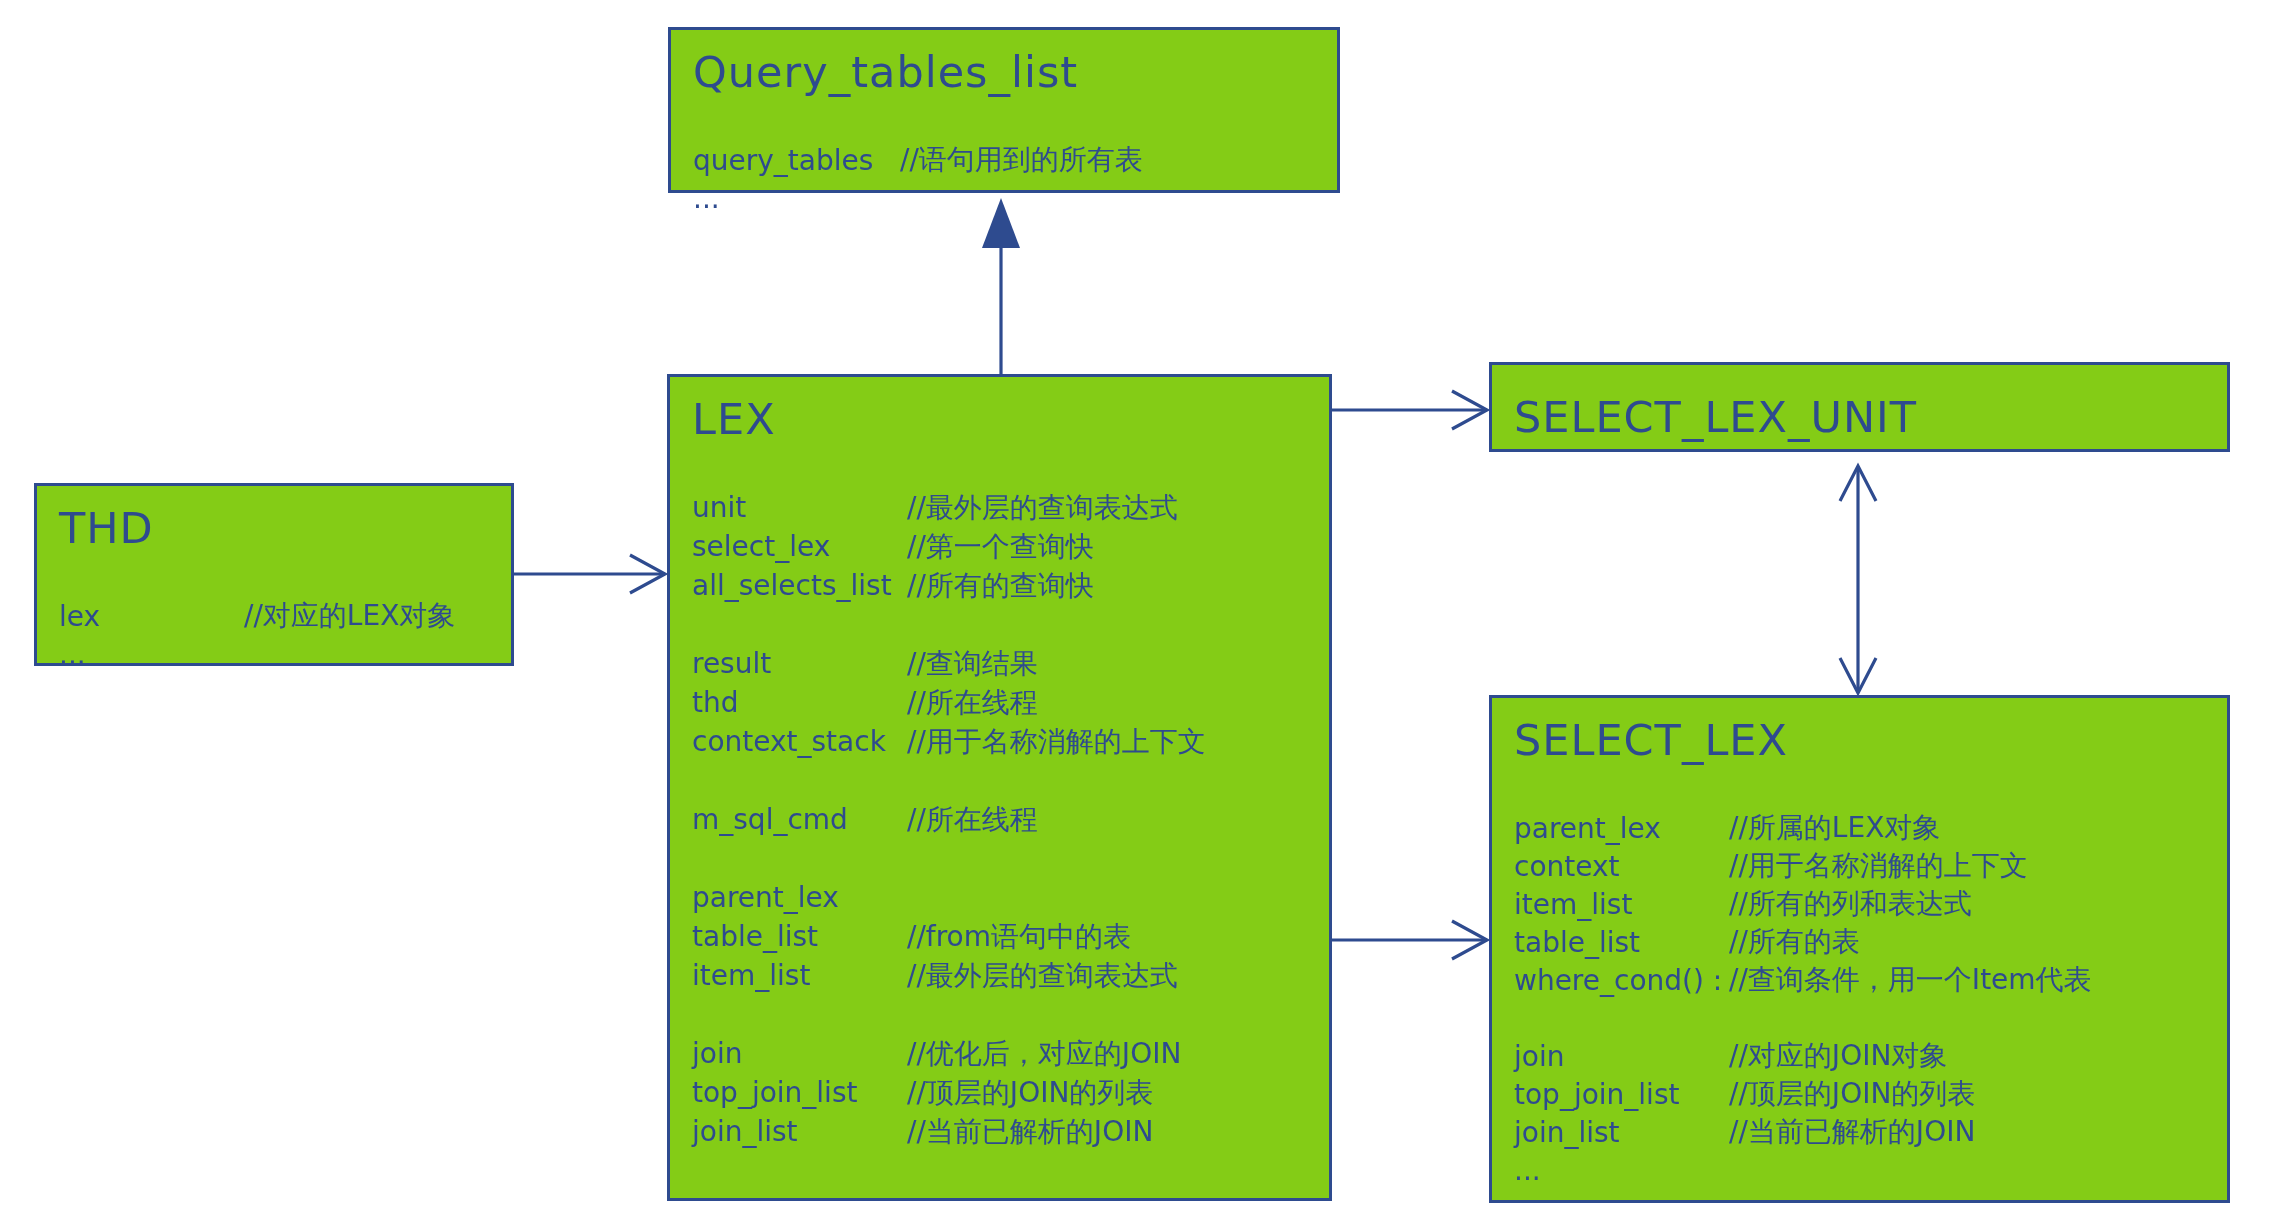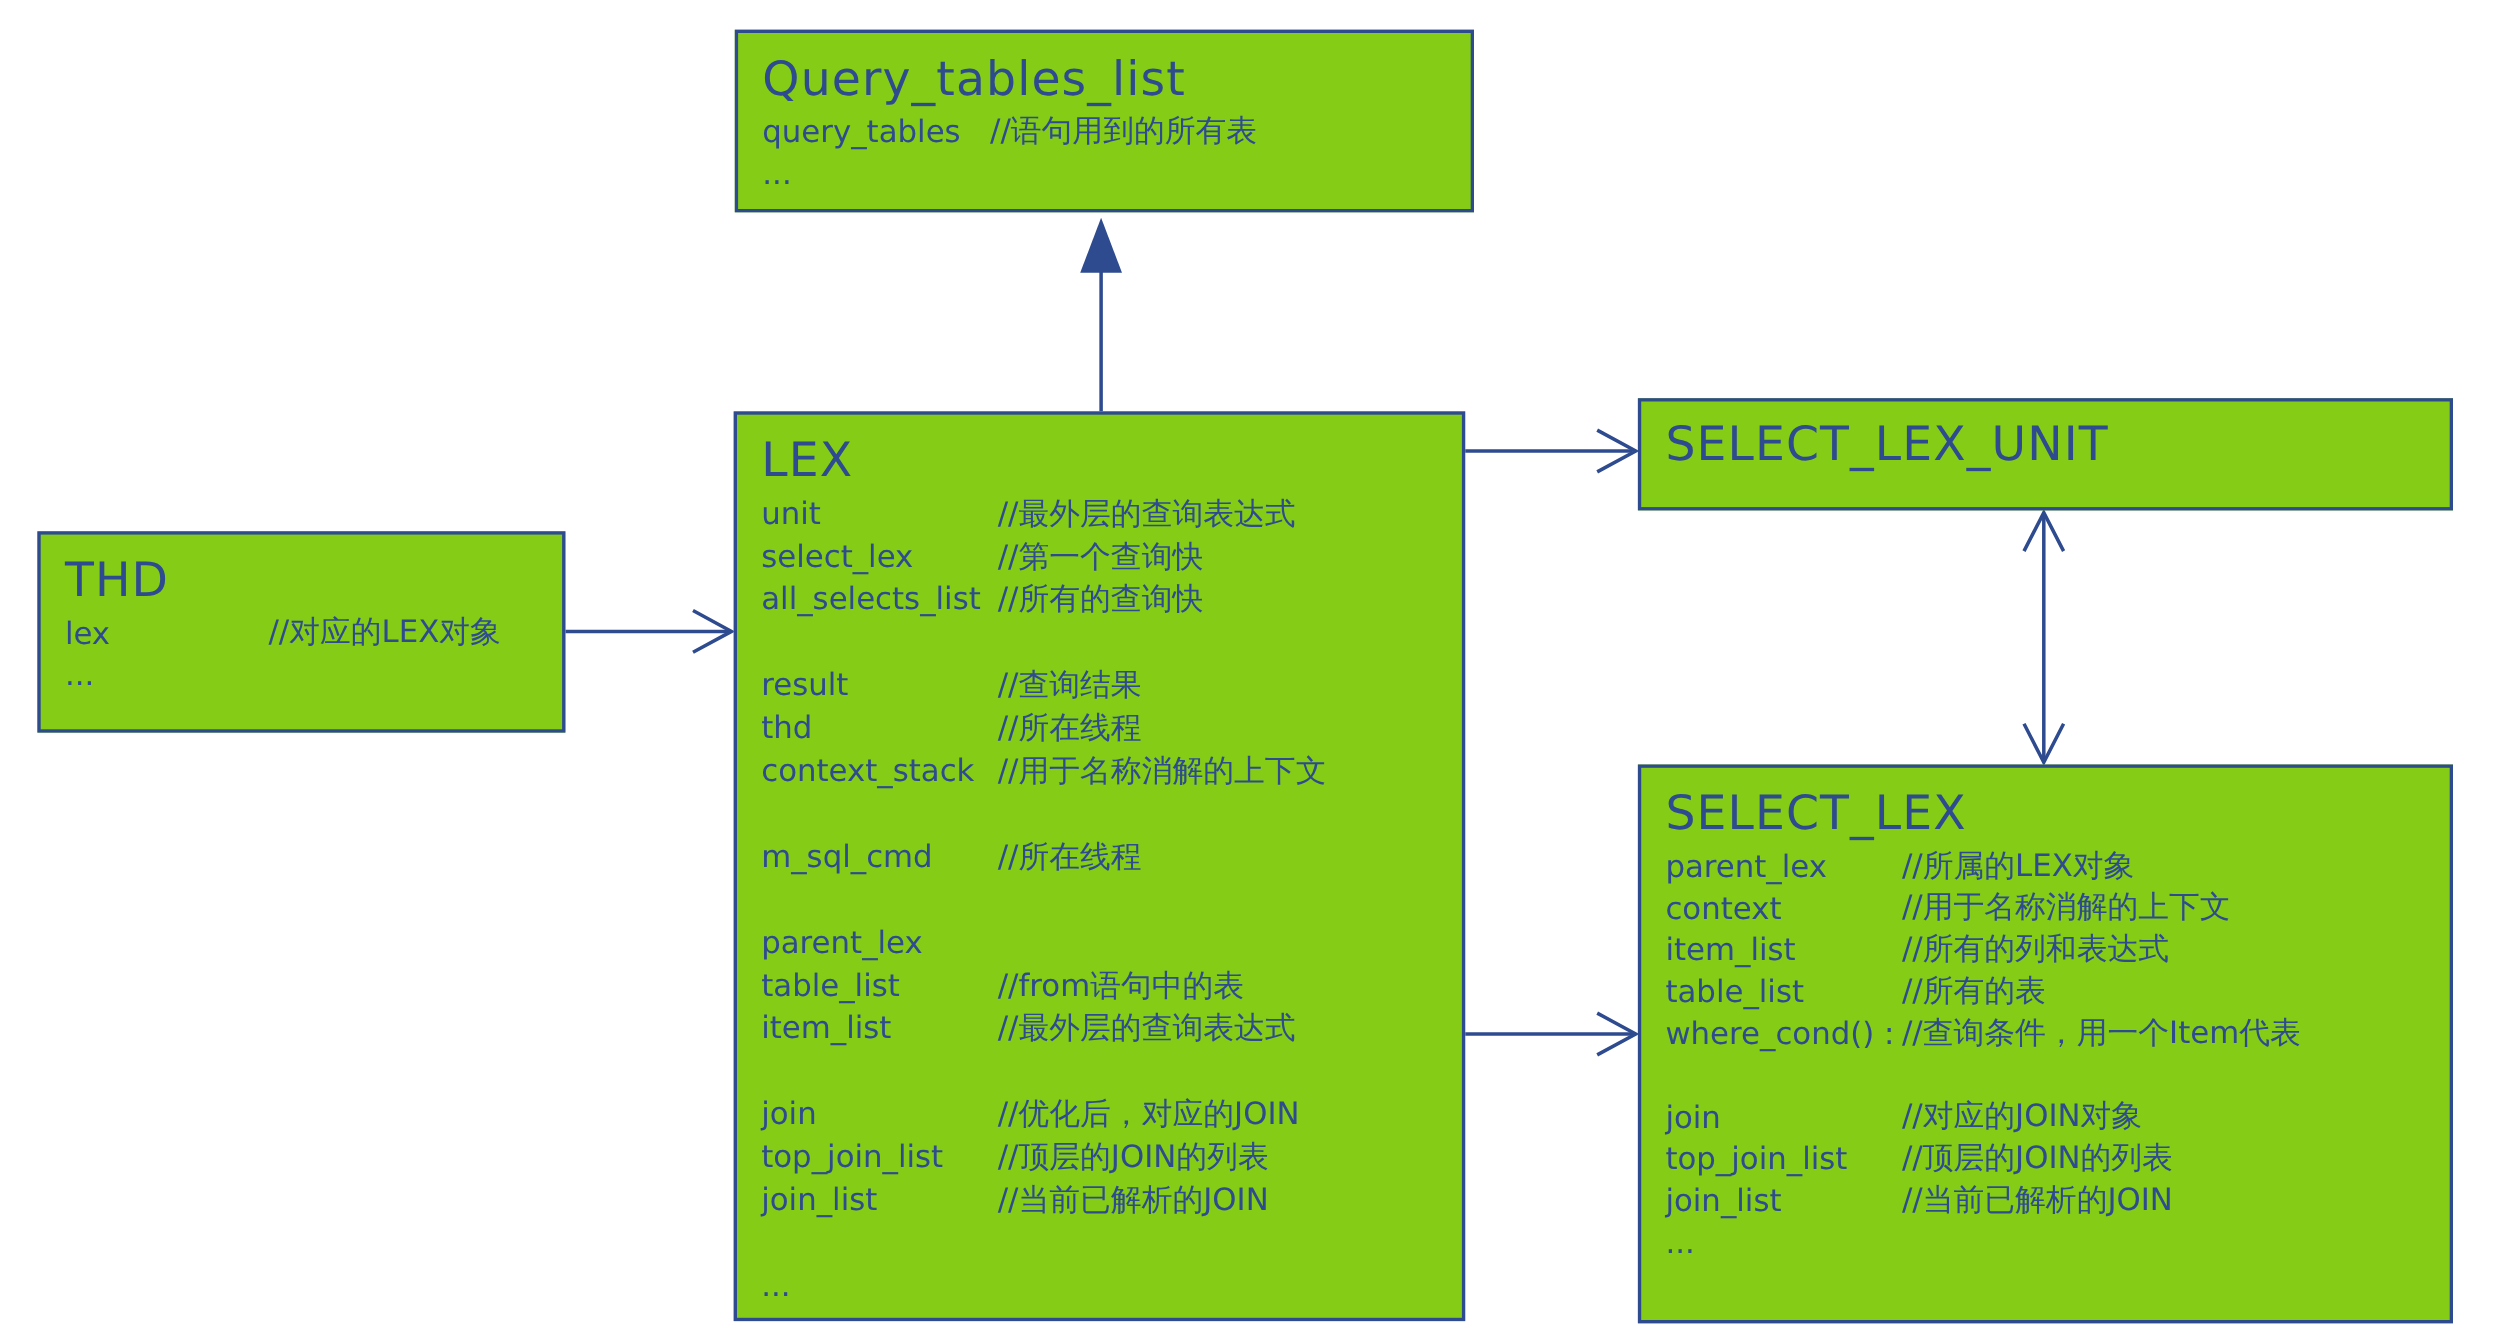--- a/index.html
+++ b/index.html
@@ -20,35 +20,35 @@
     padding: 14px 10px 0 22px;
   }
   .box h2 {
     margin: 0;
     font-size: 43px;
     line-height: 56px;
     font-weight: 400;
     letter-spacing: 1px;
     white-space: pre;
   }
-  .rows { display: block; }
+  .rows { display: block; margin-top: 41px; }
   .row {
     display: flex;
     align-items: center;
     height: 38px;
     font-size: 28px;
     white-space: pre;
   }
   .row .fname { flex: 0 0 auto; min-width: 215px; }
   .row .fcomment { flex: 0 0 auto; }
 
   #box-query { left: 668px; top: 27px;  width: 672px; height: 166px; }
   #box-thd   { left: 34px;  top: 483px; width: 480px; height: 183px; }
   #box-lex   { left: 667px; top: 374px; width: 665px; height: 827px; }
-  #box-unit  { left: 1489px; top: 362px; width: 741px; height: 102px; padding-top: 11px; }
+  #box-unit  { left: 1489px; top: 362px; width: 741px; height: 90px; padding-top: 24px; }
   #box-select{ left: 1489px; top: 695px; width: 741px; height: 508px; }
 
   #box-lex .row { height: 39px; align-items: center; }
   #box-thd .row .fname { min-width: 185px; }
   #box-query .row .fname { min-width: 207px; }
   #box-select .row .fname { min-width: 215px; }
 
   #connections {
     position: absolute;
     left: 0; top: 0;

